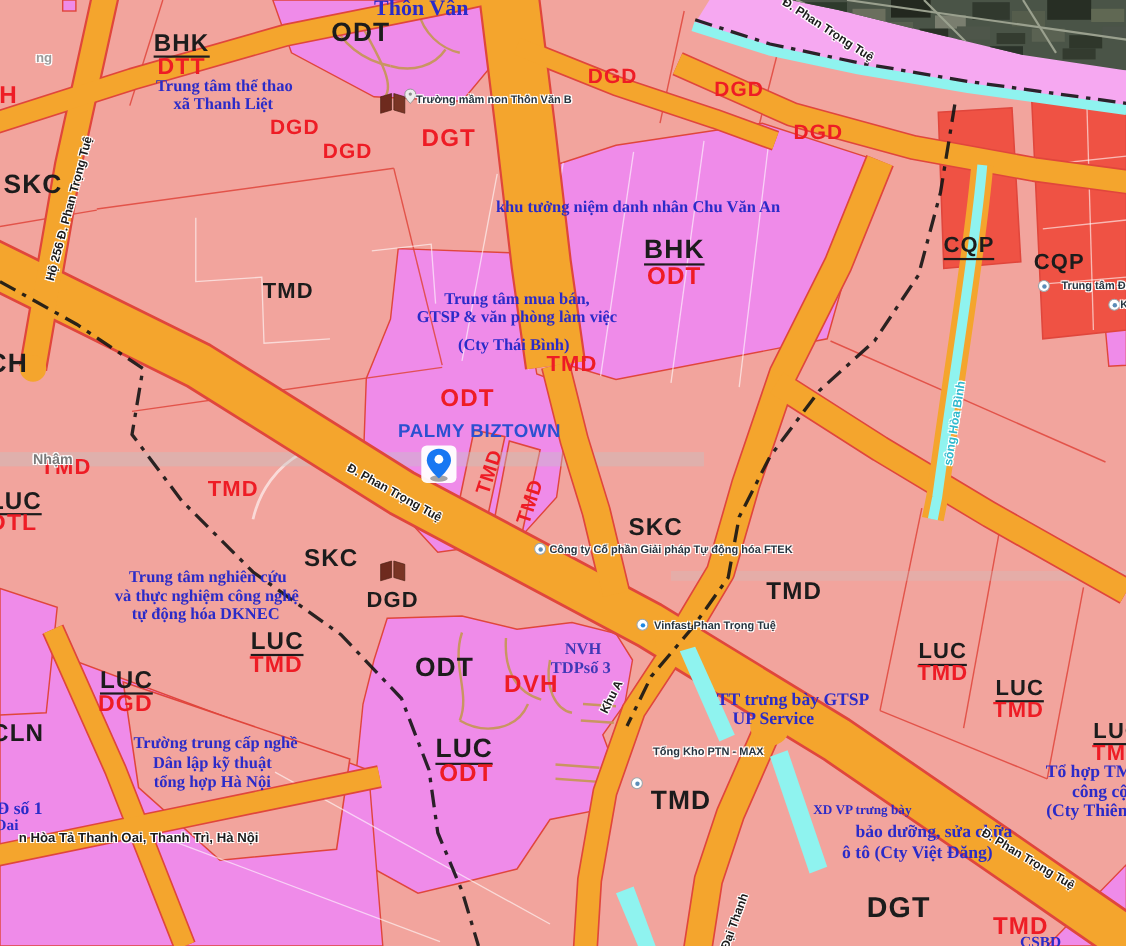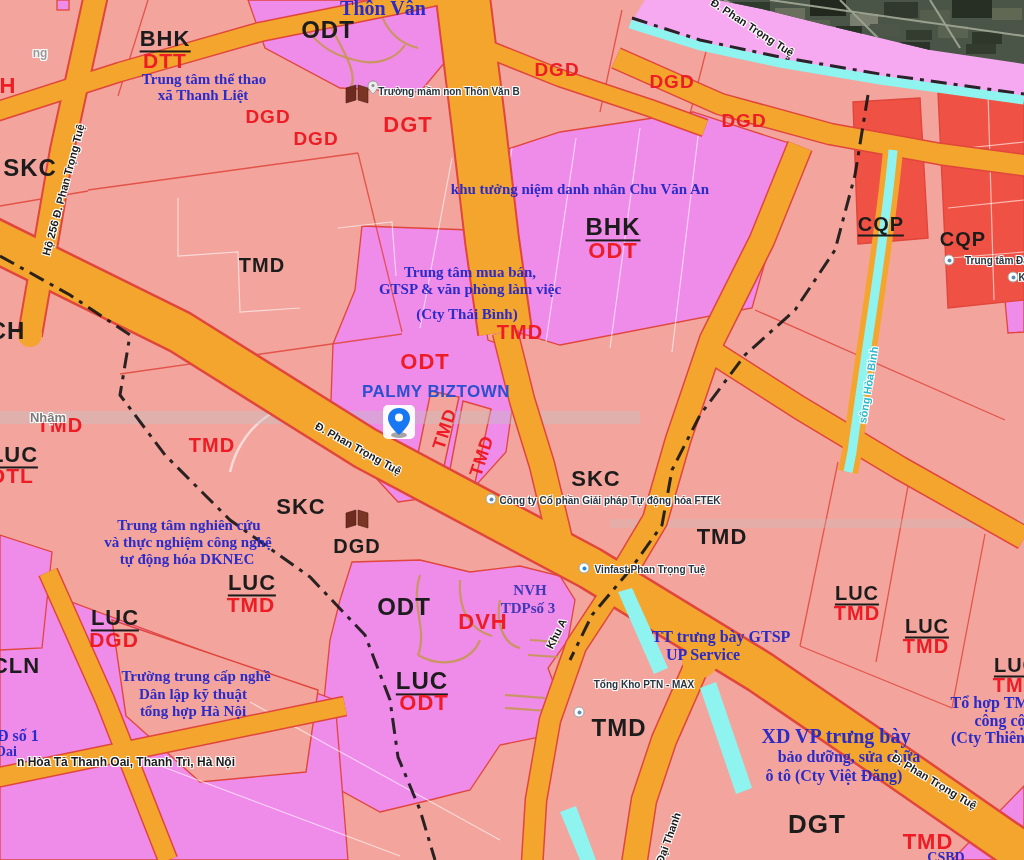--- a/index.html
+++ b/index.html
@@ -279,21 +279,21 @@
       <div class="lbl pt" style="left: 470px; top: 290px; transform: translate(-50%, -50%);">GTSP &amp; văn phòng làm việc</div>
       <div class="lbl pt" style="left: 467px; top: 291px; transform: translate(-50%, -50%); margin-top: 24px;">(Cty Thái Bình)</div>
       <div class="lbl pt" style="left: 189px; top: 526px; transform: translate(-50%, -50%);">Trung tâm nghiên cứu</div>
       <div class="lbl pt" style="left: 188px; top: 543px; transform: translate(-50%, -50%);">và thực nghiệm công nghệ</div>
       <div class="lbl pt" style="left: 187px; top: 560px; transform: translate(-50%, -50%);">tự động hóa DKNEC</div>
       <div class="lbl pt" style="left: 196px; top: 677px; transform: translate(-50%, -50%);">Trường trung cấp nghề</div>
       <div class="lbl pt" style="left: 193px; top: 695px; transform: translate(-50%, -50%);">Dân lập kỹ thuật</div>
       <div class="lbl pt" style="left: 193px; top: 712px; transform: translate(-50%, -50%);">tổng hợp Hà Nội</div>
       <div class="lbl pt" style="left: 705px; top: 637px; font-size: 16px; transform: translate(-50%, -50%); margin-left: 16px;">TT trưng bày GTSP</div>
       <div class="lbl pt" style="left: 703px; top: 655px; font-size: 16px; transform: translate(-50%, -50%);">UP Service</div>
-      <div class="lbl pt" style="left: 836px; top: 736px; font-size: 20px; transform: translate(-50%, -50%);">XD VP trưng bày</div>
+      <div class="lbl pt" style="left: 784px; top: 736px; font-size: 12px; transform: translate(-50%, -50%);">XD VP trưng bày</div>
       <div class="lbl pt" style="left: 832px; top: 757px; font-size: 16px; transform: translate(-50%, -50%); margin-left: 17px;">bảo dưỡng, sửa chữa</div>
       <div class="lbl pt" style="left: 834px; top: 776px; font-size: 16px; transform: translate(-50%, -50%);">ô tô (Cty Việt Đăng)</div>
       <div class="lbl pt" style="left: 990px; top: 703px; font-size: 16px; transform: translate(-50%, -50%);">Tổ hợp TM</div>
       <div class="lbl pt" style="left: 1000px; top: 721px; font-size: 16px; transform: translate(-50%, -50%);">công cộ</div>
       <div class="lbl pt" style="left: 988px; top: 738px; font-size: 16px; transform: translate(-50%, -50%);">(Cty Thiên</div>
       <div class="lbl pt" style="left: 530px; top: 591px; color: rgb(64, 56, 182); transform: translate(-50%, -50%);">NVH</div>
       <div class="lbl pt" style="left: 528px; top: 609px; color: rgb(64, 56, 182); transform: translate(-50%, -50%);">TDPsố 3</div>
       <div class="lbl pt" style="left: 12px; top: 736px; font-size: 16px; transform: translate(-50%, -50%);">ĐĐ số 1</div>
       <div class="lbl pt" style="left: 6px; top: 752px; font-size: 14px; transform: translate(-50%, -50%);">Oai</div>
       <div class="lbl pt" style="left: 946px; top: 858px; font-size: 14px; transform: translate(-50%, -50%);">CSBD</div>

